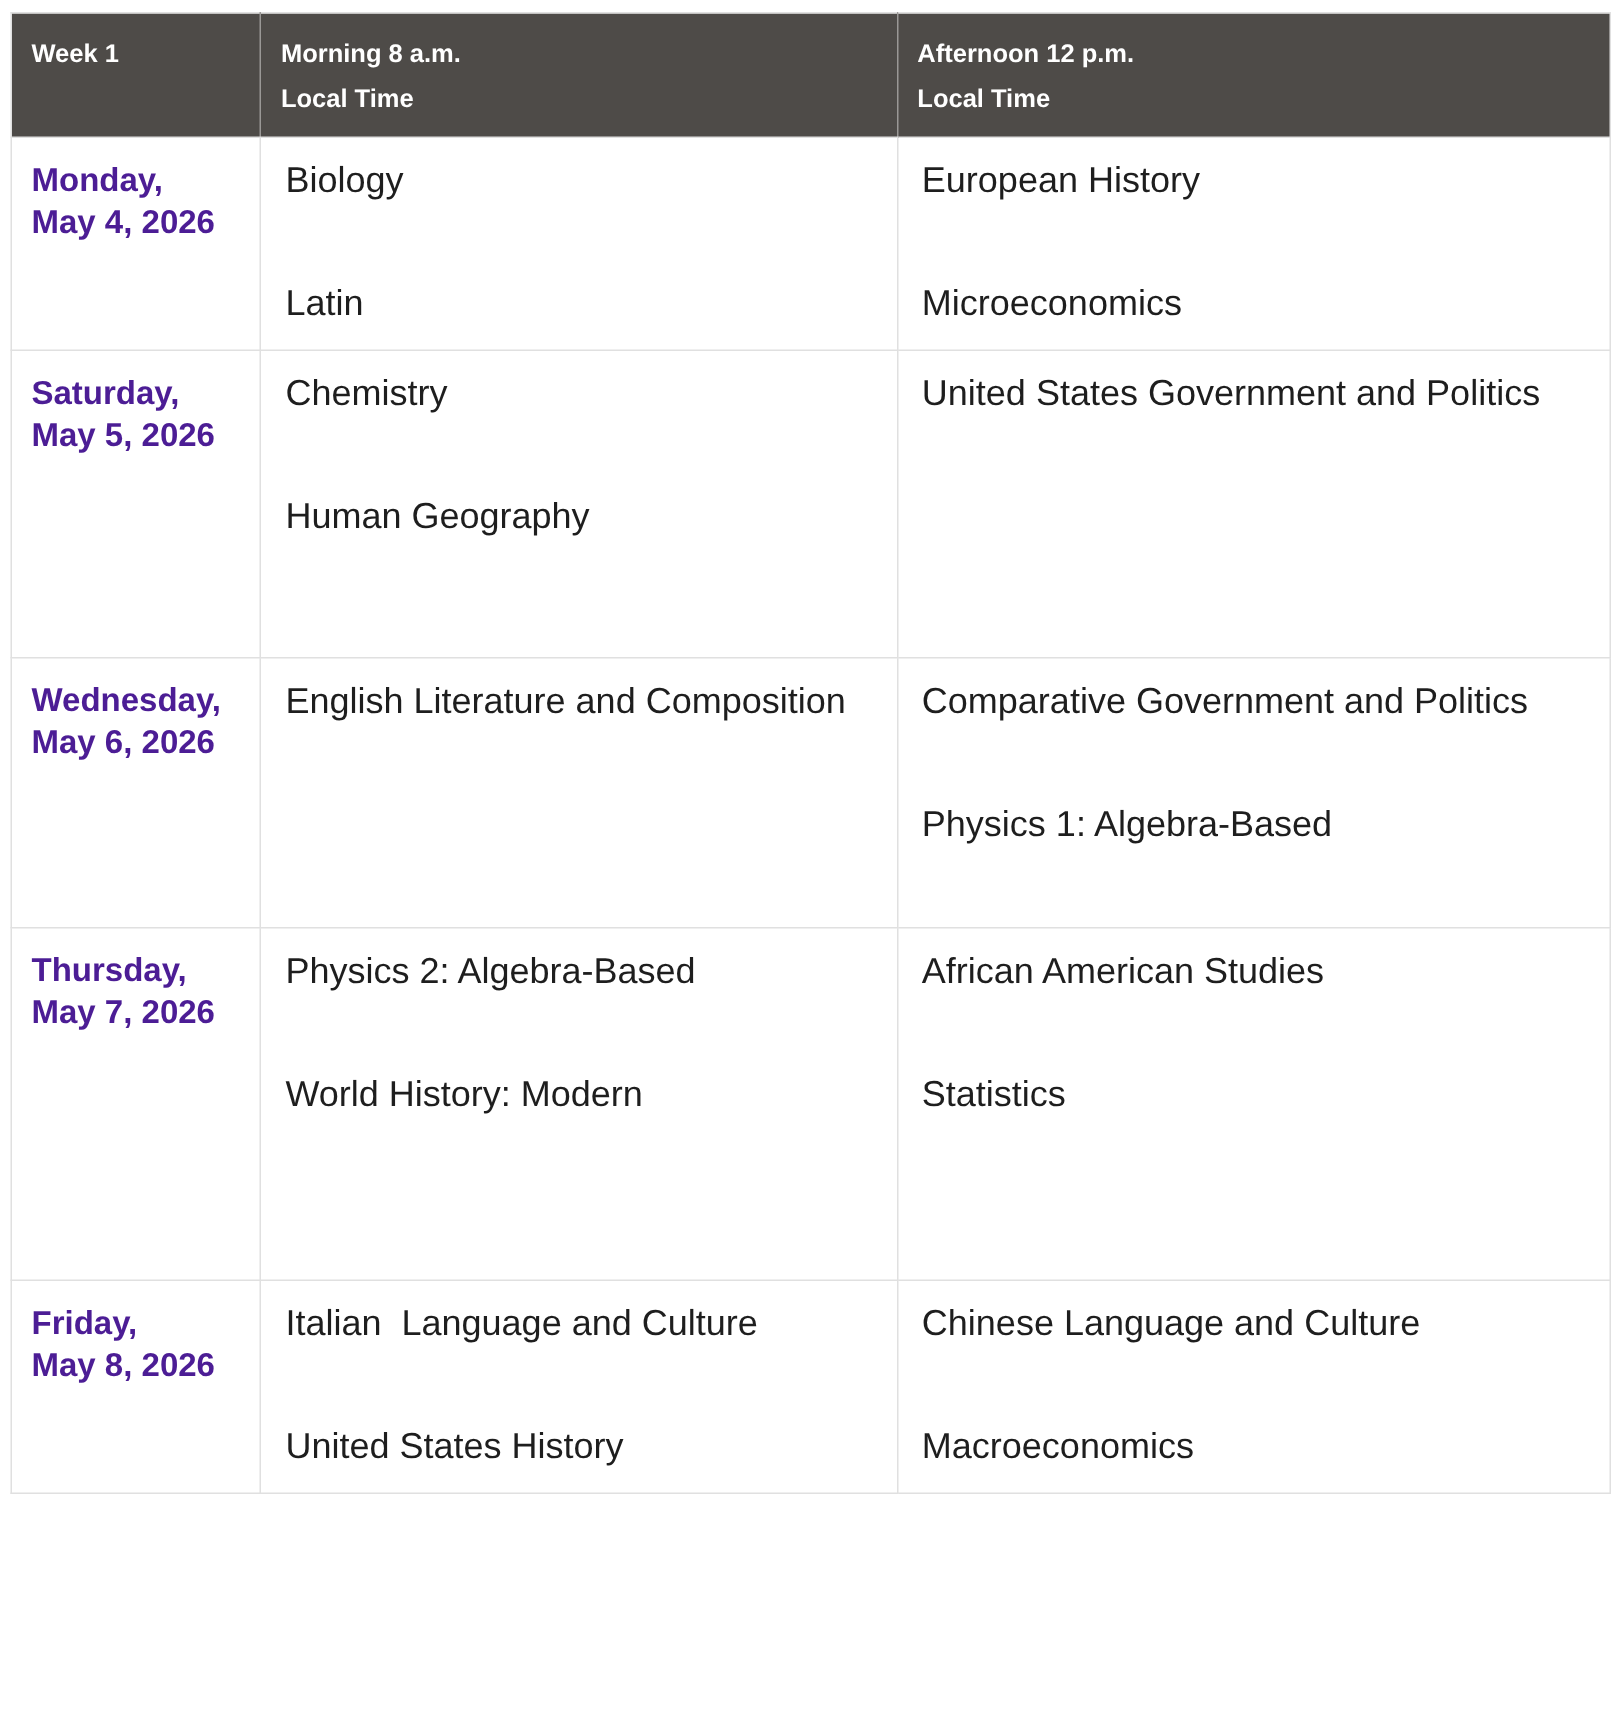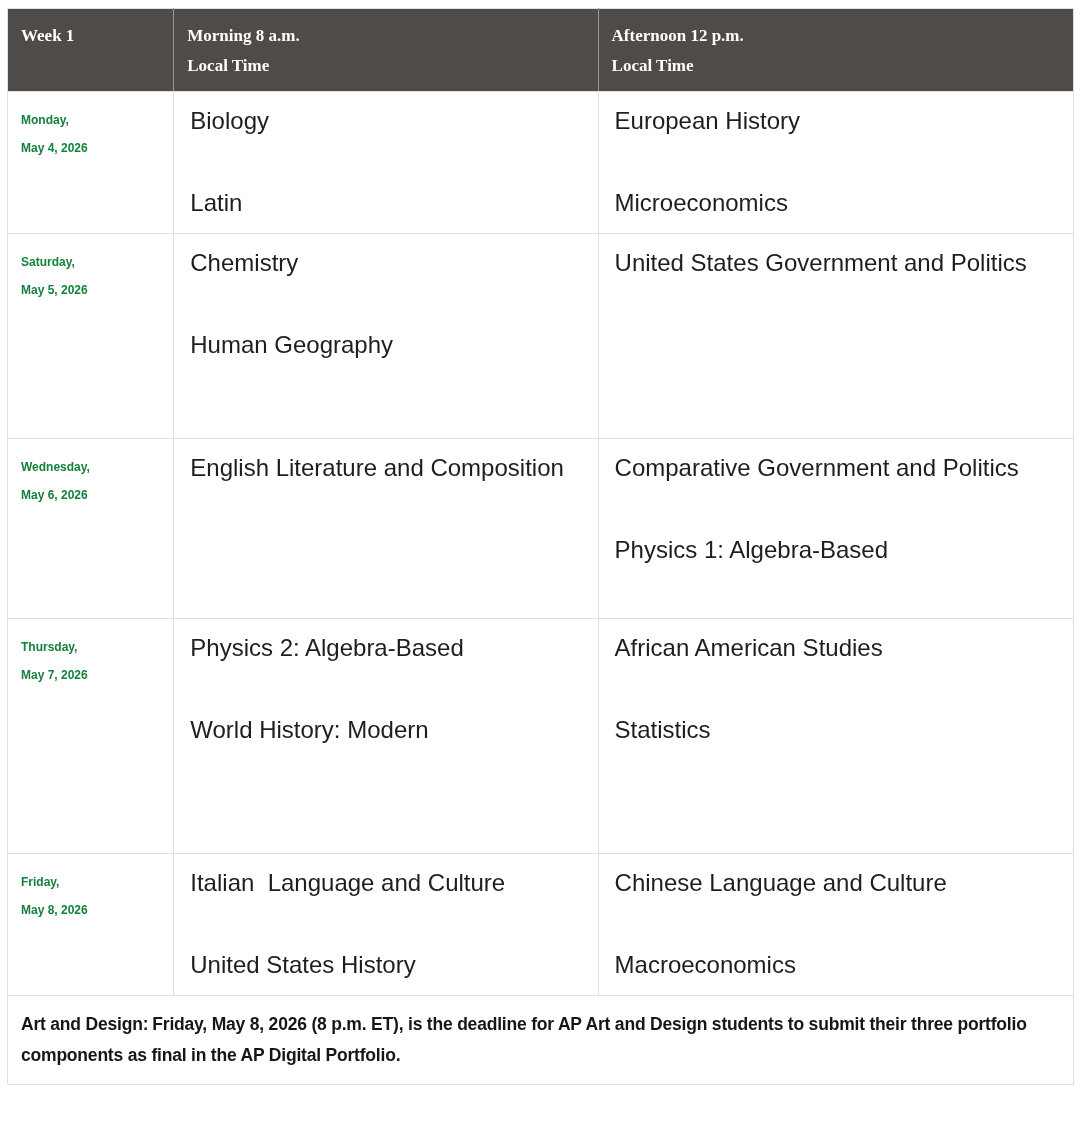--- a/index.html
+++ b/index.html
@@ -32,27 +32,27 @@
     font-size: 17px;
     font-weight: bold;
     line-height: 30px;
     padding: 12px 10px 10px 13px;
     border-color: #9a9896;
     border-top-color: var(--border, #e0e0e0);
     border-bottom-color: var(--border, #e0e0e0);
   }
   thead th:first-child { border-left-color: var(--border, #e0e0e0); }
   thead th:last-child  { border-right-color: var(--border, #e0e0e0); }
-  thead tr { height: 73px; font-family: Liberation Serif, serif; }
+  thead tr { height: 73px; }
   td.date-cell {
     font-weight: bold;
-    font-size: 12px;
+    font-size: 22px;
     line-height: 28px;
     padding: 14px 6px 10px 13px;
-    color: #15803d;
+    color: #4c1d95;
   }
   td.course-cell {
     font-size: 24px;
     line-height: 40px;
     padding: 9px 12px 10px 16px;
   }
   p.course {
     margin: 0;
     white-space: pre-wrap;
   }
@@ -162,20 +162,15 @@
         </td>
         <td class="course-cell">
           <p class="course">Italian  Language and Culture</p>
           <p class="course">United States History</p>
         </td>
         <td class="course-cell">
           <p class="course">Chinese Language and Culture</p>
           <p class="course">Macroeconomics</p>
         </td>
       </tr>
-      <tr class="row-note">
-        <td class="note-cell" colspan="3">
-          <span class="note-label">Art and Design:</span><span>Friday, May 8, 2026 (8 p.m. ET), is the deadline for AP Art and Design students to submit their three portfolio components as final in the AP Digital Portfolio.</span>
-        </td>
-      </tr>
     </tbody>
   </table>
 </div>
 
 </body></html>

